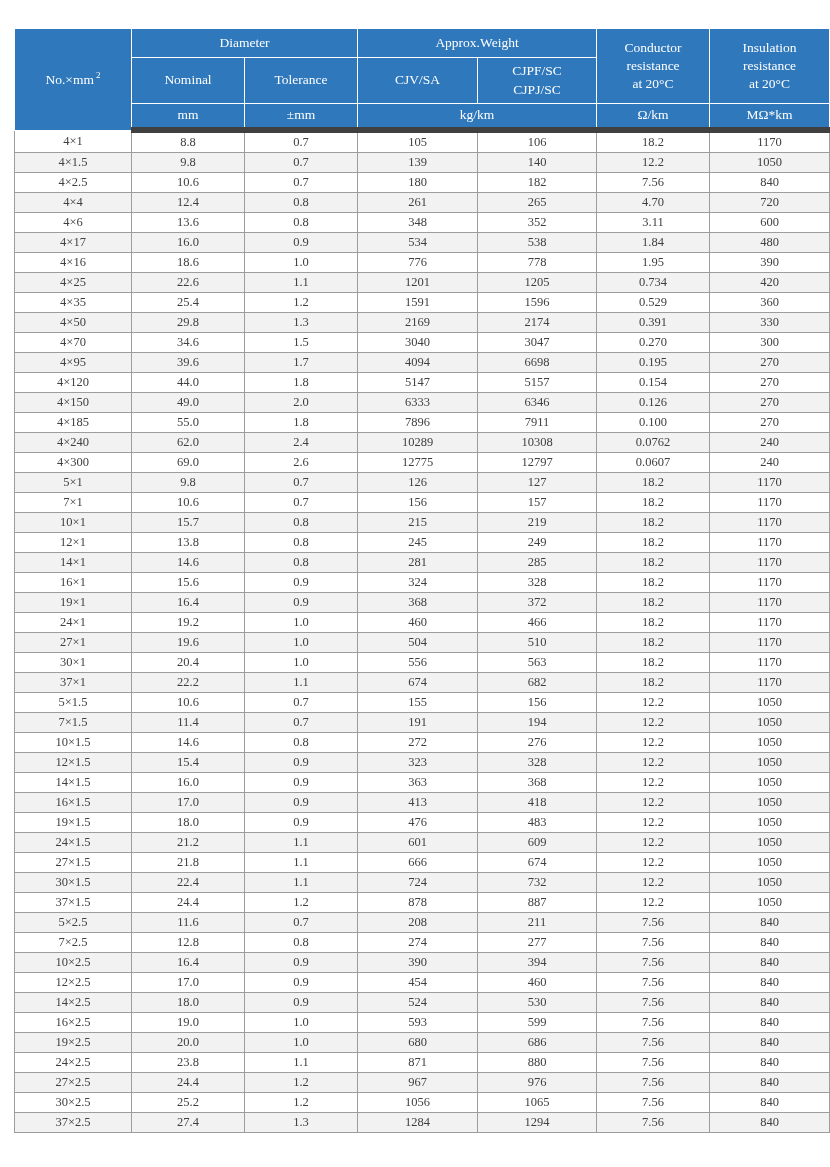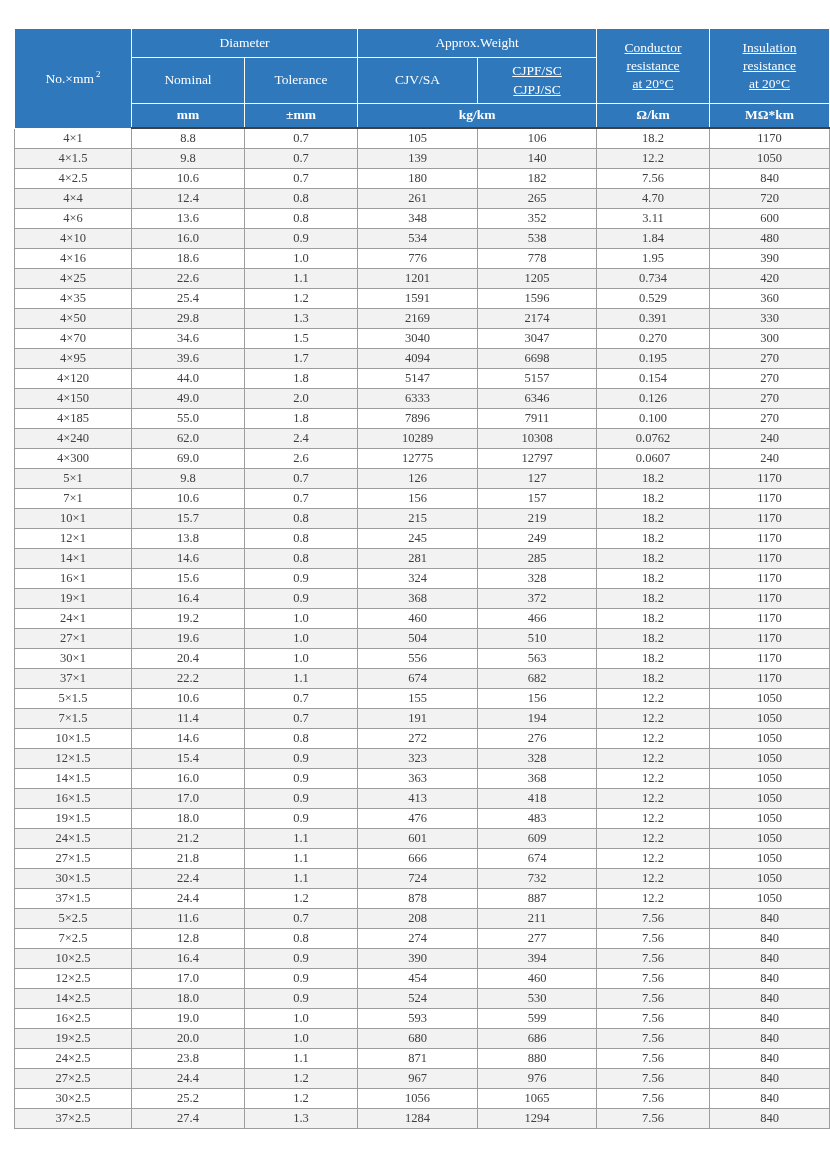--- a/index.html
+++ b/index.html
@@ -39,22 +39,22 @@
     font-weight: normal;
     font-size: 13.5px;
     border: 1px solid #ffffff;
     text-align: center;
     vertical-align: middle;
     padding: 0 2px;
     line-height: 1.35;
   }
   tr.h-group th { height: 28px; margin-top: 48px; }
   tr.h-main th  { height: 45px; }
-  tr.h-units th { height: 23px; border-bottom: 2px solid #404040; font-weight: bold; }
-  th.pre { white-space: pre-line; text-decoration: underline; }
+  tr.h-units th { height: 23px; border-bottom: 6px solid #404040; }
+  th.pre { white-space: pre-line; }
   th sup {
     font-size: 9px;
     vertical-align: super;
     margin-left: 2px;
   }
 
   tbody td {
     height: 19px;
     border: 1px solid #9d9d9d;
     text-align: center;
@@ -150,21 +150,21 @@
         <tr>
           <td>4×6</td>
           <td>13.6</td>
           <td>0.8</td>
           <td>348</td>
           <td>352</td>
           <td>3.11</td>
           <td>600</td>
         </tr>
         <tr>
-          <td>4×10</td>
+          <td>4×17</td>
           <td>16.0</td>
           <td>0.9</td>
           <td>534</td>
           <td>538</td>
           <td>1.84</td>
           <td>480</td>
         </tr>
         <tr>
           <td>4×16</td>
           <td>18.6</td>

